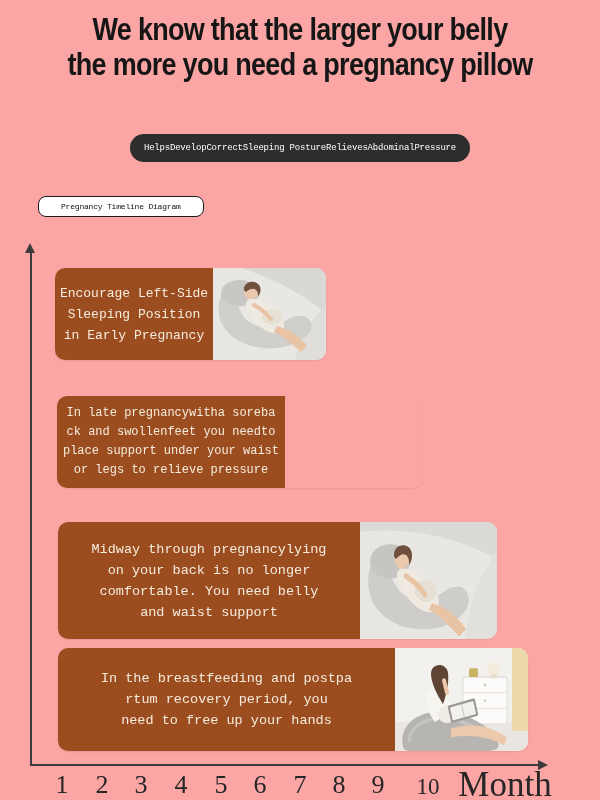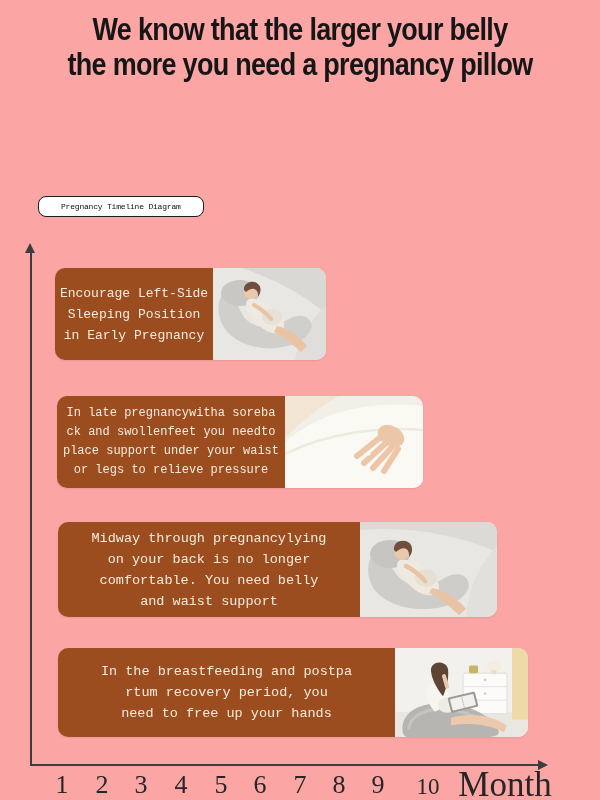--- a/index.html
+++ b/index.html
@@ -57,37 +57,38 @@
   .card-text{
     background:#9c4d20;color:#f5ecdd;
     font-family:"Liberation Mono",monospace;white-space:pre;text-align:center;
     display:flex;align-items:center;justify-content:center;
     flex:0 0 auto;height:100%;
   }
   .card-photo{flex:1 1 auto;height:100%;}
   .card-photo svg{display:block;width:100%;height:100%;}
   .card1{left:55px;top:268px;width:271px;height:92px;}
   .card1 .card-text{width:158px;font-size:13px;line-height:21px;}
-  .card2{left:57px;top:396px;width:366px;height:92px;}
+  .card2{left:57px;top:396px;width:366px;height:92px;flex-direction:column;}
   .card2 .card-text{width:228px;font-size:12px;line-height:19px;}
-  .card3{left:58px;top:522px;width:439px;height:95px;}
+  .card3{left:58px;top:522px;width:439px;height:117px;}
   .card3 .card-text{width:302px;font-size:13.5px;line-height:21px;}
-  .card4{left:58px;top:648px;width:470px;height:89px;}
+  .card4{left:58px;top:648px;width:470px;height:103px;}
   .card4 .card-text{width:337px;font-size:13.5px;line-height:21px;}
 </style>
 </head>
 <body>
 
 <div class="page">
 
   <h1 class="headline">
     <span>We know that the larger your belly</span>
     <span>the more you need a pregnancy pillow</span>
   </h1>
 
+  <div class="pill">HelpsDevelopCorrectSleeping PostureRelievesAbdominalPressure</div>
 
   <div class="tag">Pregnancy Timeline Diagram</div>
 
   <div class="y-axis"></div>
   <div class="y-arrow"></div>
   <div class="x-axis"></div>
   <div class="x-arrow"></div>
 
   <div class="card card1">
     <div class="card-text">Encourage Left-Side

